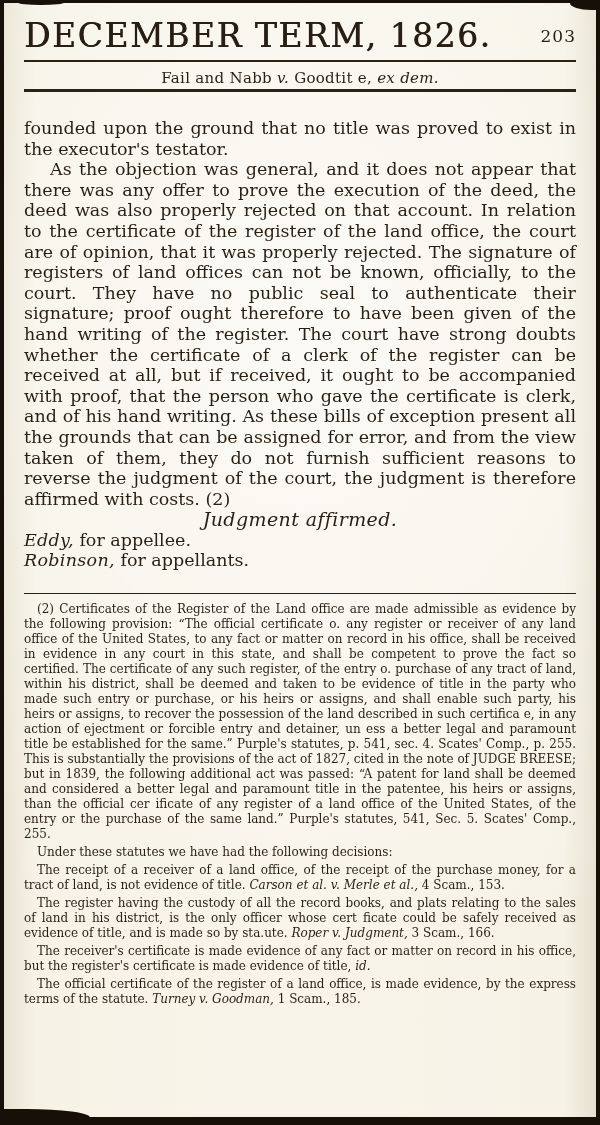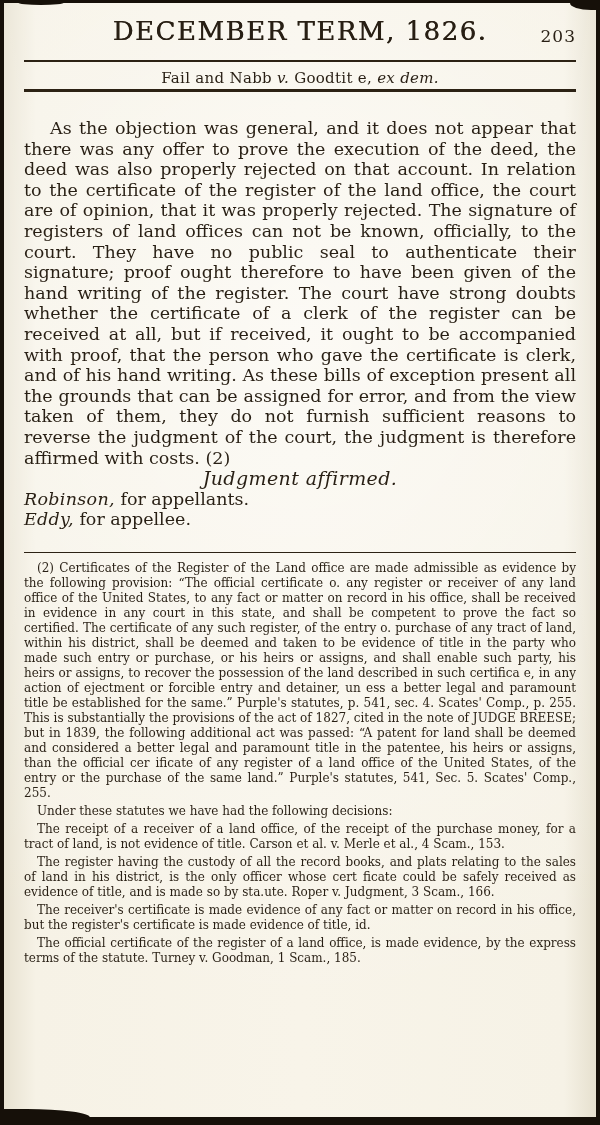--- a/index.html
+++ b/index.html
@@ -19,21 +19,21 @@
   .edge-right  { top:0; bottom:0; right:0; width:4px; }
   .edge-bottom { bottom:0; left:0; right:0; height:8px; }
   .smudge-bl { position:absolute; left:0; bottom:4px; width:90px; height:12px; background:#161009; border-radius:0 70% 30% 0; z-index:6; }
   .smudge-tl { position:absolute; left:18px; top:0; width:46px; height:5px; background:#161009; border-radius:0 0 60% 60%; z-index:6; }
   .smudge-tr { position:absolute; right:0; top:0; width:30px; height:10px; background:#161009; border-radius:0 0 0 70%; z-index:6; }
 
   .content { position:absolute; left:24px; right:24px; top:12px; z-index:2; }
 
   .header { position:relative; height:42px; margin-top:4px; }
   .term {
-    text-align:center; font-size:26px; letter-spacing:1.5px;
+    text-align:left; font-size:33px; letter-spacing:1.5px;
     text-shadow:0.4px 0 0 currentColor;
   }
   .pagenum { position:absolute; right:0; top:10px; font-size:17px; letter-spacing:1px; }
 
   hr { border:0; margin:0; }
   .rule-a { border-top:2px solid #2c2214; margin-top:2px; }
   .caption { text-align:center; font-size:15px; margin:7px 0 2px; letter-spacing:0.3px; }
   .rule-b { border-top:3px solid #2c2214; }
 
   .bodytext { margin-top:26px; font-size:17.5px; line-height:20.6px; text-align:justify; }
@@ -43,21 +43,21 @@
   .judgment { text-align:center; font-style:italic; font-size:19px; margin:22px 26px 0 0; letter-spacing:0.4px; }
 
   .attorney { font-size:17.5px; margin:0; }
   .attorney-1 { margin-top:28px; }
   .attorney-2 { margin-top:20px; }
   .attorney i { letter-spacing:0.3px; }
 
   .fn-rule { border-top:1.5px solid #2c2214; margin:22px 0 8px; }
   .footnotes { font-size:12px; line-height:15px; text-align:justify; }
   .footnotes p { margin:0 0 3px; text-indent:13px; }
-  .cite { }
+  .cite { font-style:italic; }
 </style>
 </head>
 <body>
 
 <div class="edge edge-top"></div>
 <div class="edge edge-left"></div>
 <div class="edge edge-right"></div>
 <div class="edge edge-bottom"></div>
 <div class="smudge-bl"></div>
 <div class="smudge-tl"></div>
@@ -70,24 +70,25 @@
     <div class="pagenum">203</div>
   </header>
 
   <hr class="rule-a">
 
   <div class="caption"><span>Fail and Nabb </span><i>v.</i><span> Goodtit e, </span><i>ex dem.</i></div>
 
   <hr class="rule-b">
 
   <main class="bodytext">
+    <p>founded upon the ground that no title was proved to exist in the executor's testator.</p>
     <p class="p-indent">As the objection was general, and it does not appear that there was any offer to prove the execution of the deed, the deed was also properly rejected on that account.  In relation to the certificate of the register of the land office, the court are of opinion, that it was properly rejected.  The signature of registers of land offices can not be known, officially, to the court.  They have no public seal to authenticate their signature; proof ought therefore to have been given of the hand writing of the register.  The court have strong doubts whether the certificate of a clerk of the register can be received at all, but if received, it ought to be accompanied with proof, that the person who gave the certificate is clerk, and of his hand writing.  As these bills of exception present all the grounds that can be assigned for error, and from the view taken of them, they do not furnish sufficient reasons to reverse the judgment of the court, the judgment is therefore affirmed with costs. (2)</p>
     <p class="judgment">Judgment affirmed.</p>
+    <p class="attorney attorney-2"><i>Eddy,</i><span> for appellee.</span></p>
     <p class="attorney attorney-1"><i>Robinson,</i><span> for appellants.</span></p>
-    <p class="attorney attorney-2"><i>Eddy,</i><span> for appellee.</span></p>
   </main>
 
   <hr class="fn-rule">
 
   <section class="footnotes">
     <p>(2) Certificates of the Register of the Land office are made admissible as evidence by the following provision: “The official certificate o. any register or receiver of any land office of the United States, to any fact or matter on record in his office, shall be received in evidence in any court in this state, and shall be competent to prove the fact so certified.  The certificate of any such register, of the entry o. purchase of any tract of land, within his district, shall be deemed and taken to be evidence of title in the party who made such entry or purchase, or his heirs or assigns, and shall enable such party, his heirs or assigns, to recover the possession of the land described in such certifica e, in any action of ejectment or forcible entry and detainer, un ess a better legal and paramount title be established for the same.”  Purple's statutes, p. 541, sec. 4.  Scates' Comp., p. 255.  This is substantially the provisions of the act of 1827, cited in the note of JUDGE BREESE; but in 1839, the following additional act was passed: “A patent for land shall be deemed and considered a better legal and paramount title in the patentee, his heirs or assigns, than the official cer ificate of any register of a land office of the United States, of the entry or the purchase of the same land.”  Purple's statutes, 541, Sec. 5.  Scates' Comp., 255.</p>
     <p>Under these statutes we have had the following decisions:</p>
     <p><span>The receipt of a receiver of a land office, of the receipt of the purchase money, for a tract of land, is not evidence of title.  </span><span class="cite">Carson et al. v. Merle et al.,</span><span> 4 Scam., 153.</span></p>
     <p><span>The register having the custody of all the record books, and plats relating to the sales of land in his district, is the only officer whose cert ficate could be safely received as evidence of title, and is made so by sta.ute.  </span><span class="cite">Roper v. Judgment,</span><span> 3 Scam., 166.</span></p>
     <p><span>The receiver's certificate is made evidence of any fact or matter on record in his office, but the register's certificate is made evidence of title, </span><span class="cite">id.</span><span></span></p>

